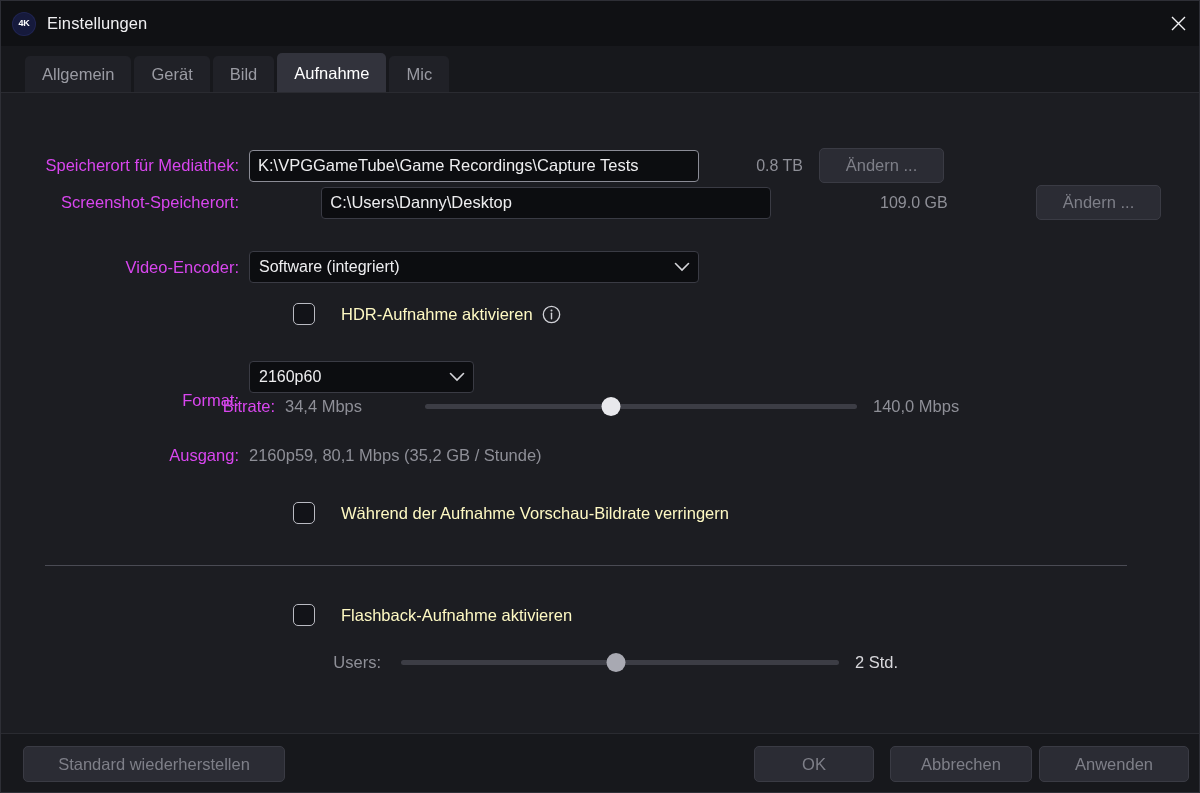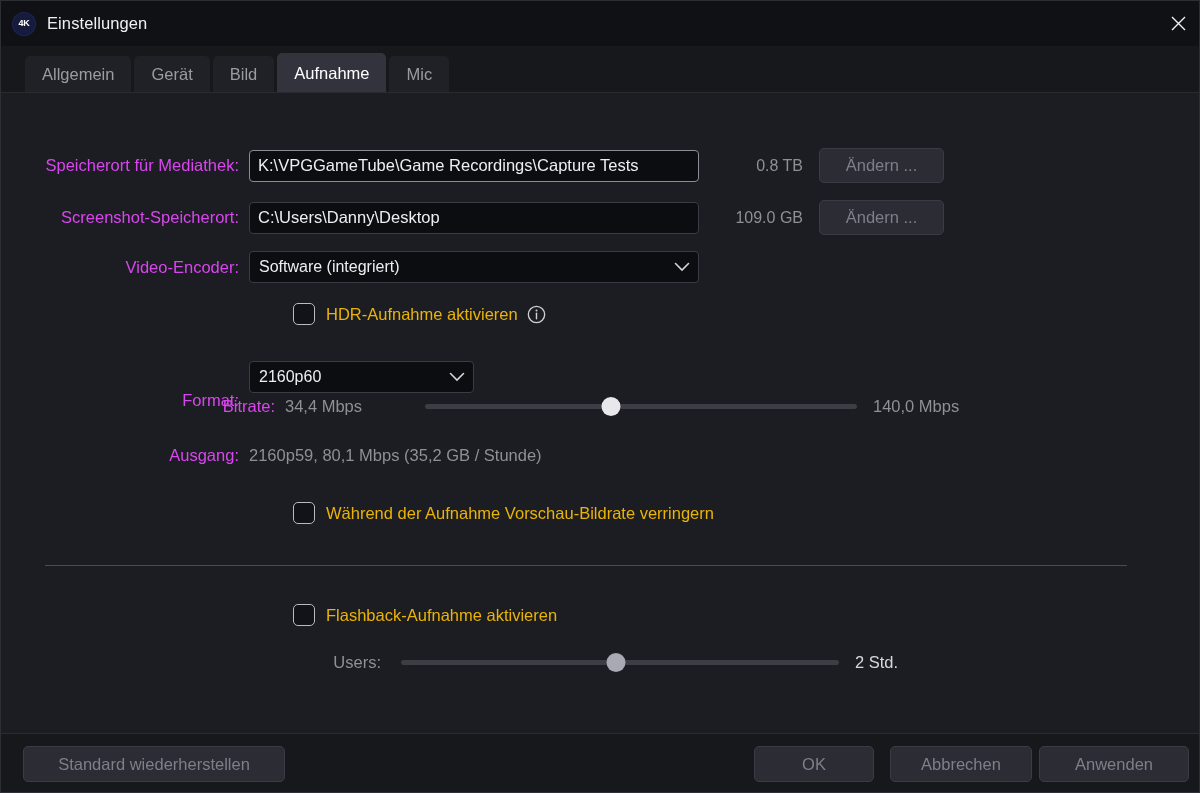--- a/index.html
+++ b/index.html
@@ -198,23 +198,23 @@
     width: 22px;
     height: 22px;
     border: 1.5px solid #b9bac2;
     border-radius: 5px;
     background: #121318;
     box-sizing: border-box;
     flex: 0 0 auto;
     cursor: pointer;
   }
   .checklabel {
-    margin-left: 11px;
-    font-size: 16.5px;
-    color: #eab308;
+    margin-left: 26px;
+    font-size: 16.5px;
+    color: #fef9c3;
     white-space: nowrap;
   }
   .infoicon {
     margin-left: 9px;
     width: 19px;
     height: 19px;
     flex: 0 0 auto;
     cursor: pointer;
   }
 
@@ -307,21 +307,21 @@
 
   <div class="content">
 
     <div class="row" style="left:0; top:55px; width:1160px;">
       <div class="lbl" style="width:238px;">Speicherort für Mediathek:</div>
       <div class="textfield focused" style="margin-left:10px; width:450px;">K:\VPGGameTube\Game Recordings\Capture Tests</div>
       <div class="sizeinfo" style="width:90px; margin-left:14px;">0.8 TB</div>
       <div class="btn" style="margin-left:16px; width:125px; height:35px;">Ändern ...</div>
     </div>
 
-    <div class="row" style="left:0; top:107px; width:1160px;">
+    <div class="row" style="left:0; top:92px; width:1160px;justify-content:space-between;">
       <div class="lbl" style="width:238px;">Screenshot-Speicherort:</div>
       <div class="textfield" style="margin-left:10px; width:450px;">C:\Users\Danny\Desktop</div>
       <div class="sizeinfo" style="width:90px; margin-left:14px;">109.0 GB</div>
       <div class="btn" style="margin-left:16px; width:125px; height:35px;">Ändern ...</div>
     </div>
 
     <div class="row" style="left:0; top:158px; width:800px;">
       <div class="lbl" style="width:238px;">Video-Encoder:</div>
       <div class="dropdown" style="margin-left:10px; width:450px;">
         <span>Software (integriert)</span>

